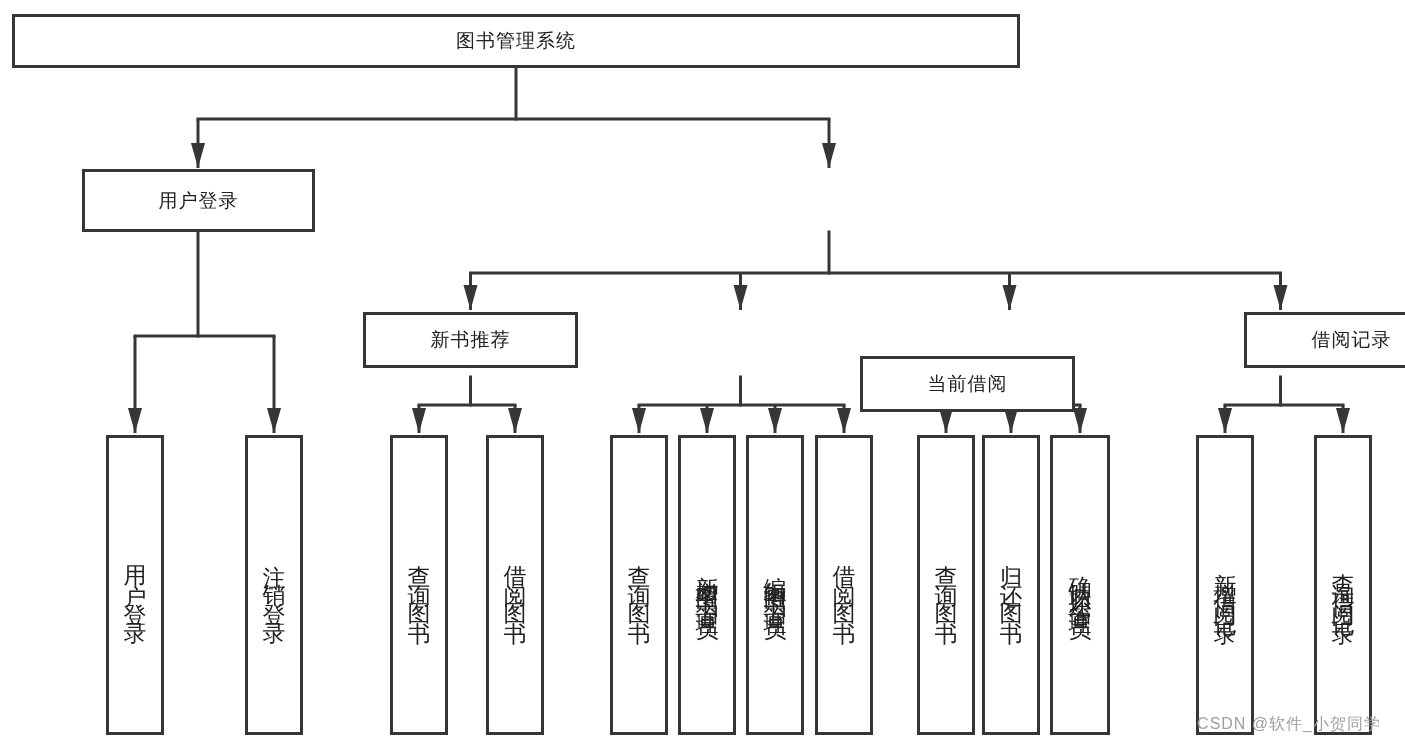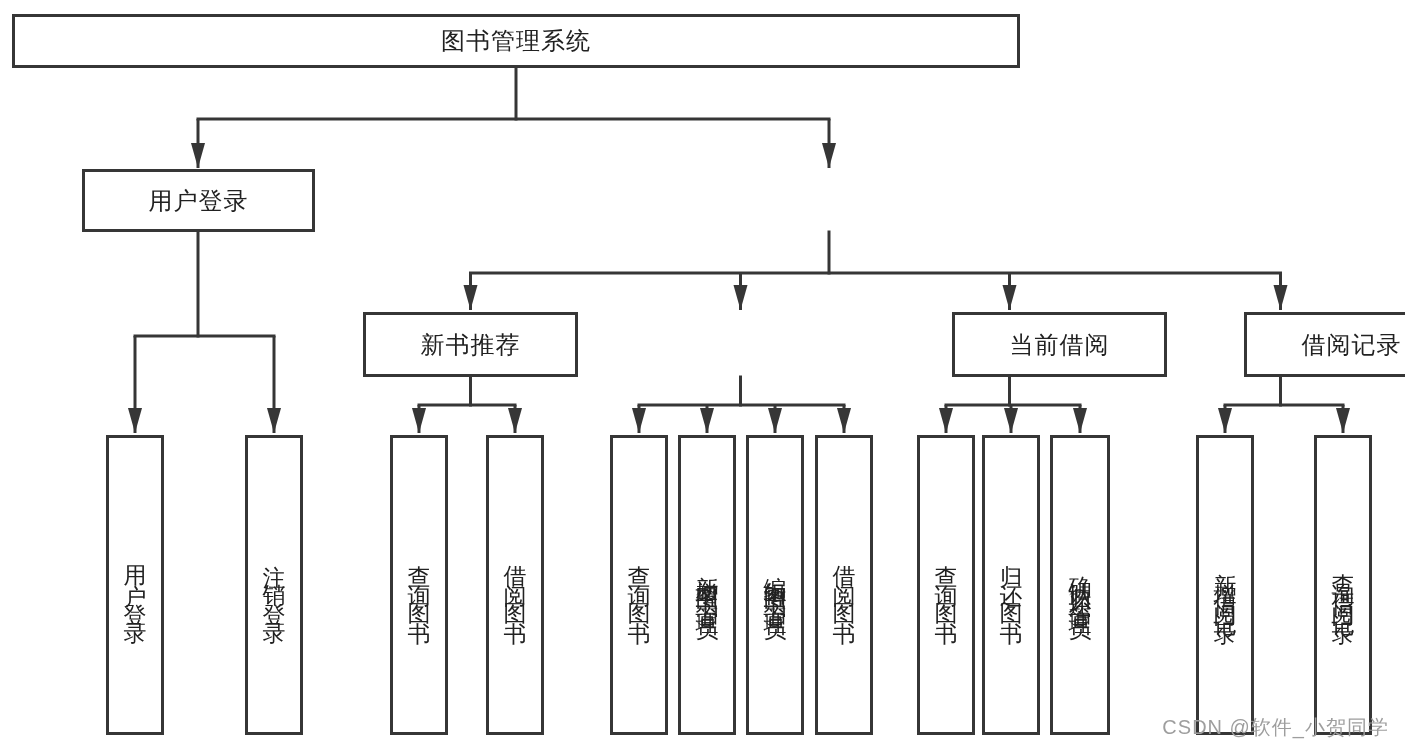--- a/index.html
+++ b/index.html
@@ -13,49 +13,49 @@
   .wires{position:absolute;left:0;top:0;width:1405px;height:747px;}
   .ln{stroke:#363636;stroke-width:3;fill:none;stroke-linecap:square;}
   .arrow{marker-end:url(#arrowhead);stroke-linecap:butt;}
   .node{
     position:absolute;
     box-sizing:border-box;
     border:3px solid #363636;
     background:#ffffff;
     display:flex;align-items:center;justify-content:center;
     color:#212121;
-    font-size:24px;
+    font-size:19px;
     letter-spacing:1px;
     white-space:nowrap;
   }
   .root{left:12px;top:14px;width:1008px;height:54px;}
   .l2{top:169px;height:63px;}
-  .l3{top:312px;width:215px;height:65px;}
+  .l3{top:312px;width:215px;height:56px;}
   .leaf{
     position:absolute;
     top:435px;width:58px;height:300px;
     box-sizing:border-box;
     border:3px solid #363636;
     background:#ffffff;
     display:flex;align-items:center;justify-content:center;
   }
   .vtext{
     writing-mode:vertical-rl;
     text-orientation:mixed;
     font-size:23px;
     line-height:1;
     color:#212121;
   }
   .spread .vtext{letter-spacing:19px;}
   .medium .vtext{letter-spacing:10px;}
   .long .vtext{letter-spacing:6px;}
   .watermark{
     position:absolute;
-    top:714px;right:16px;
-    font-size:20px;
+    top:714px;right:24px;
+    font-size:16px;
     color:#9e9e9e;
     letter-spacing:1px;
     white-space:nowrap;
   }
 </style>
 </head>
 <body>
 
 <div class="stage">
 
@@ -111,21 +111,21 @@
     <span>图书管理系统</span>
   </div>
 
   <div class="node l2" style="left:82px;width:233px;">
     <span>用户登录</span>
   </div>
 
   <div class="node l3" style="left:363px;">
     <span>新书推荐</span>
   </div>
-  <div class="node l3" style="left:952px;">
+  <div class="node l3" style="left:860px;margin-top:44px;">
     <span>当前借阅</span>
   </div>
   <div class="node l3" style="left:1232px;margin-left:12px;">
     <span>借阅记录</span>
   </div>
 
   <div class="leaf spread" style="left:106px;">
     <span class="vtext">用户登录</span>
   </div>
   <div class="leaf spread" style="left:245px;">

